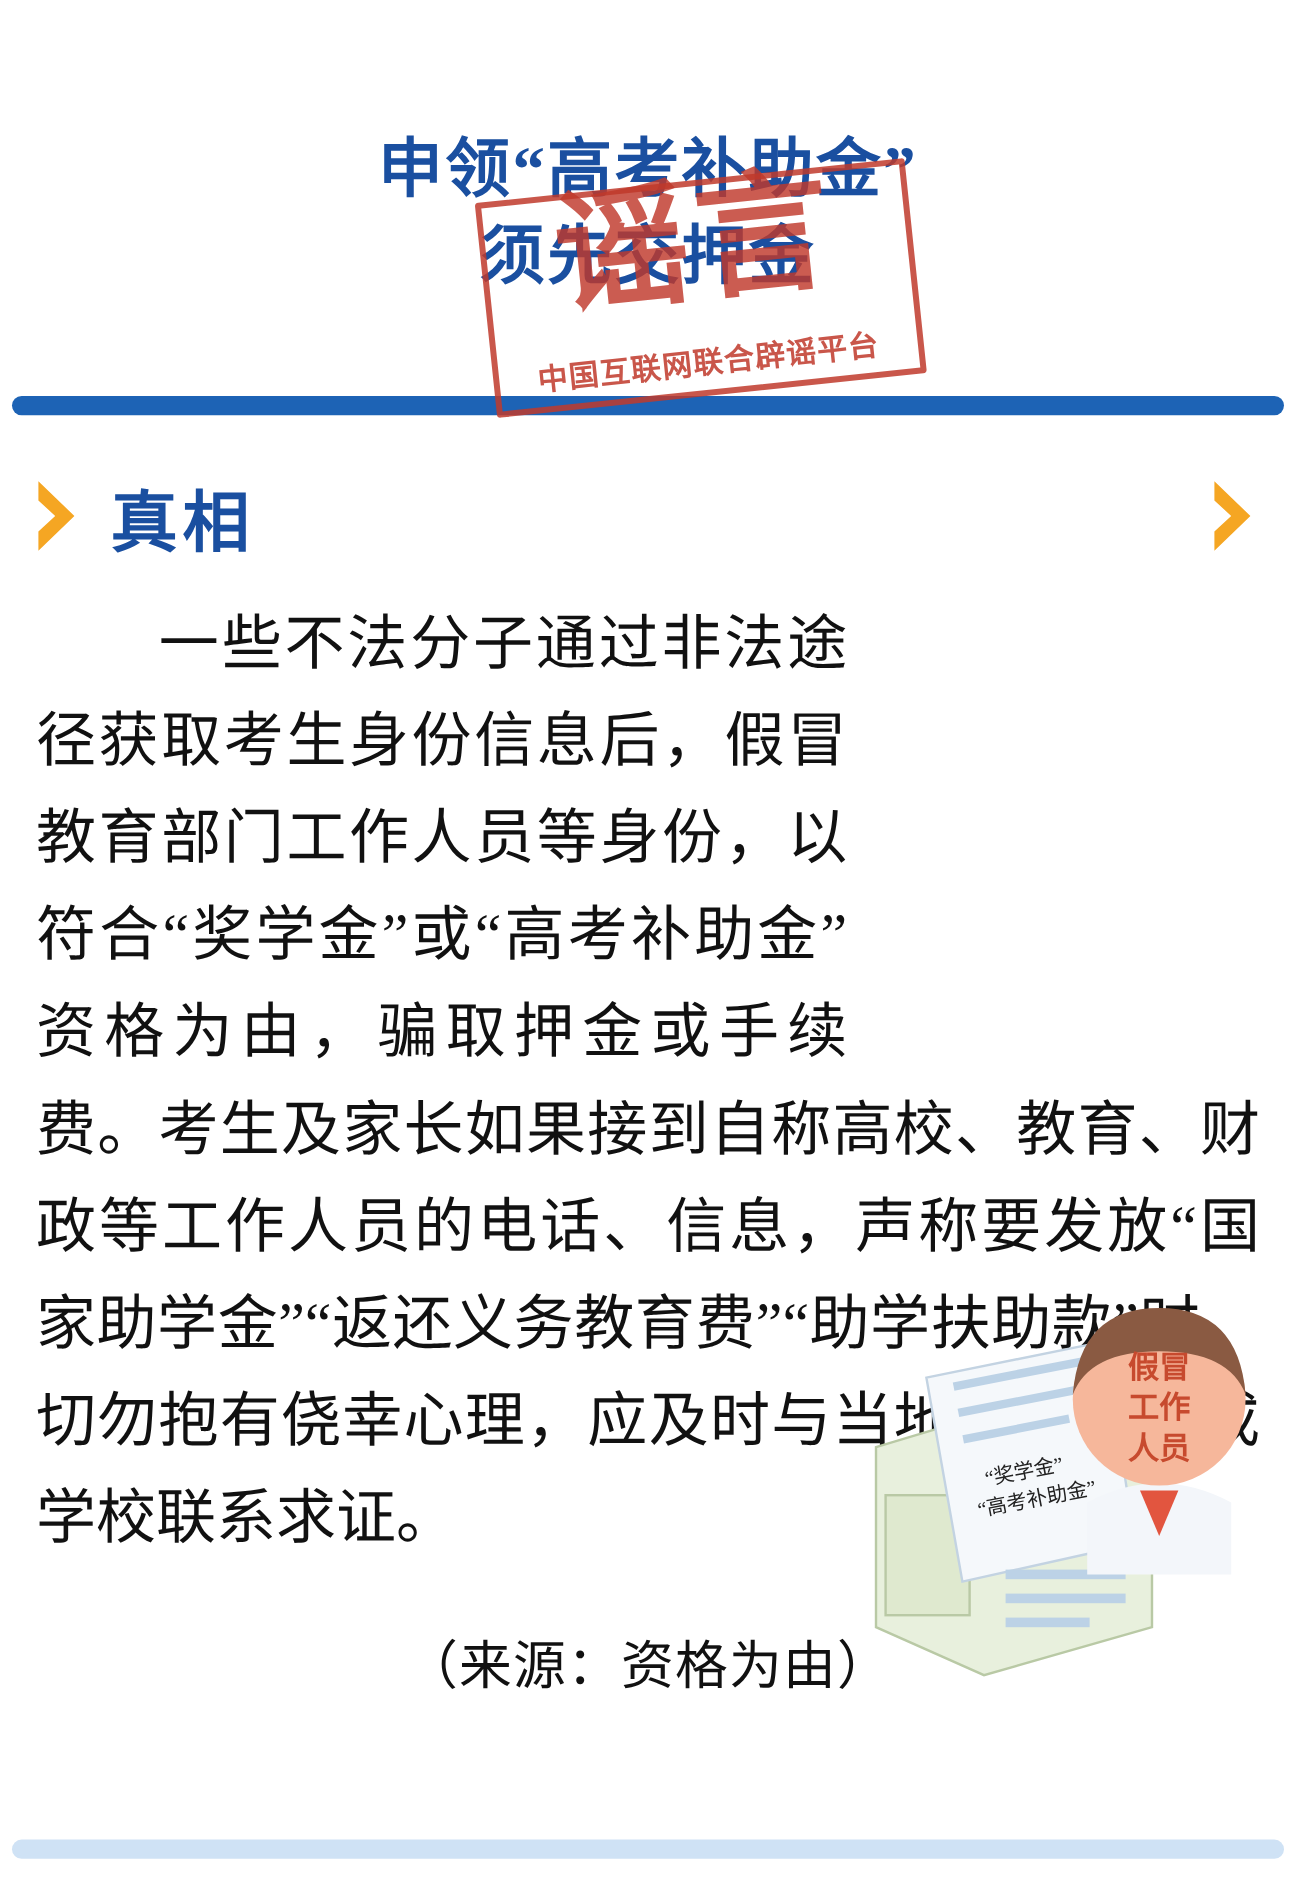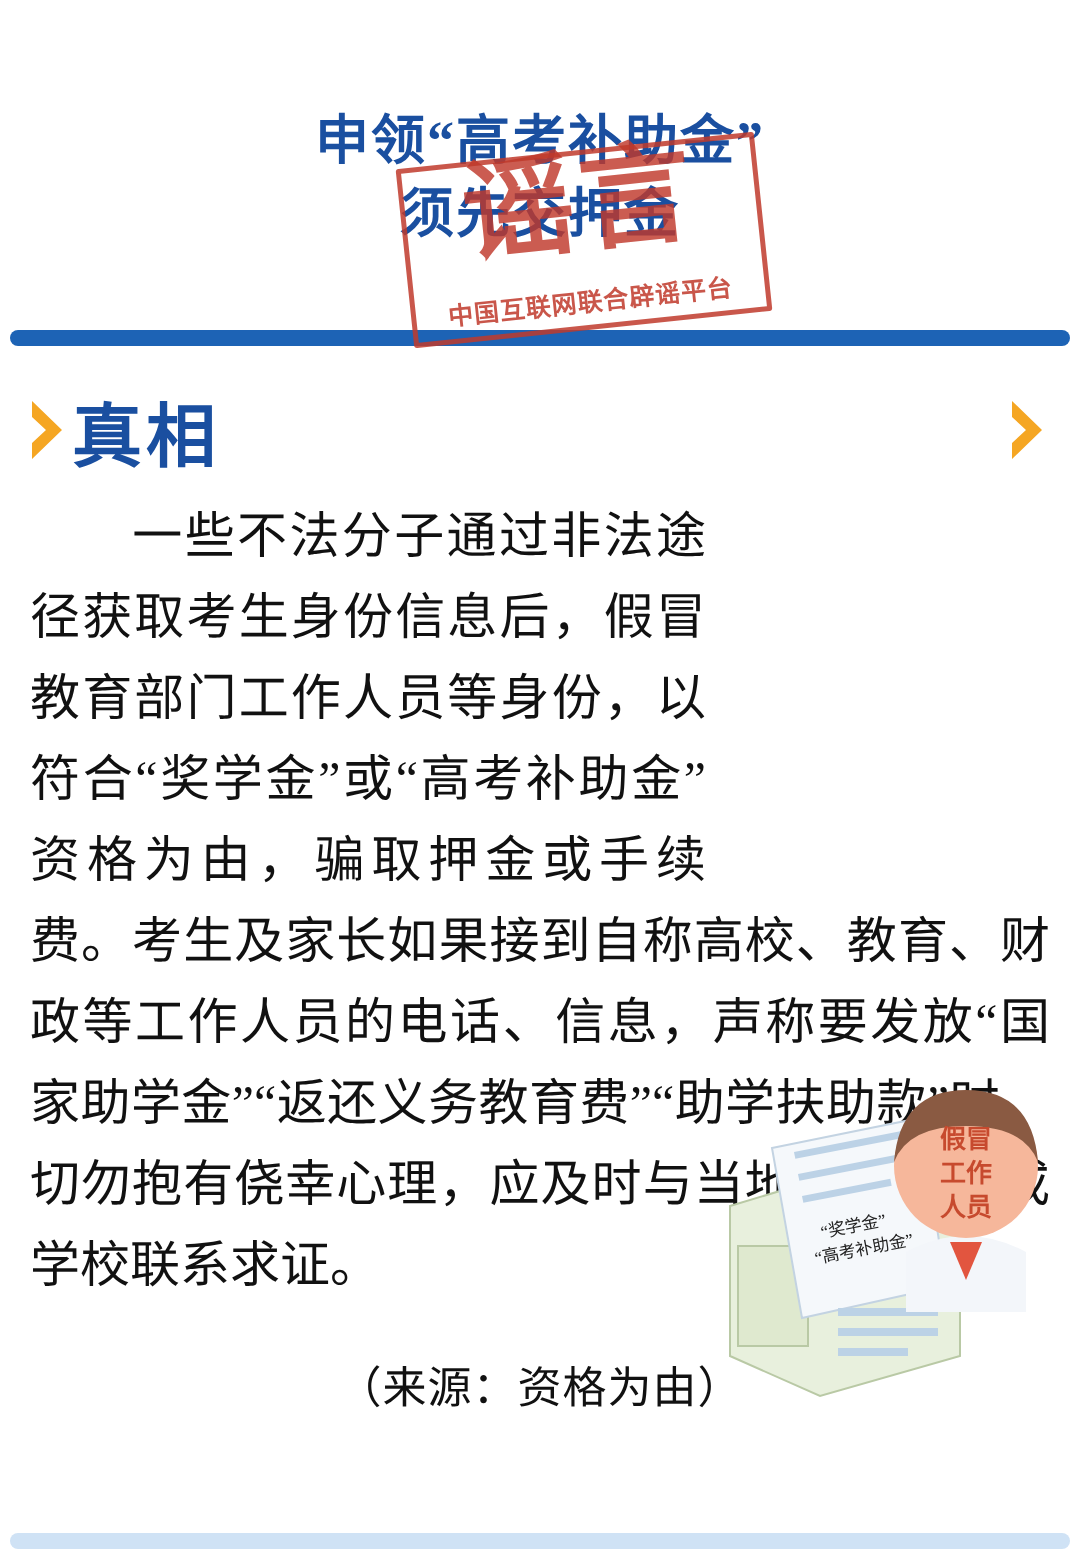--- a/index.html
+++ b/index.html
@@ -100,23 +100,24 @@
     height: 80px;
   }
   .chev {
     width: 44px;
     height: 62px;
     flex: none;
     display: block;
   }
   .section-title {
     color: #1a4fa0;
-    font-size: 70px;
+    font-size: 56px;
     font-weight: bold;
     letter-spacing: 4px;
+    margin-left: 20px;
     flex: 1 1 auto;
     font-family: "Liberation Serif", "DejaVu Serif", serif;
   }
 
   
   .body-wrap {
     position: relative;
     margin: 26px 30px 0 30px;
   }
   .body-text {

